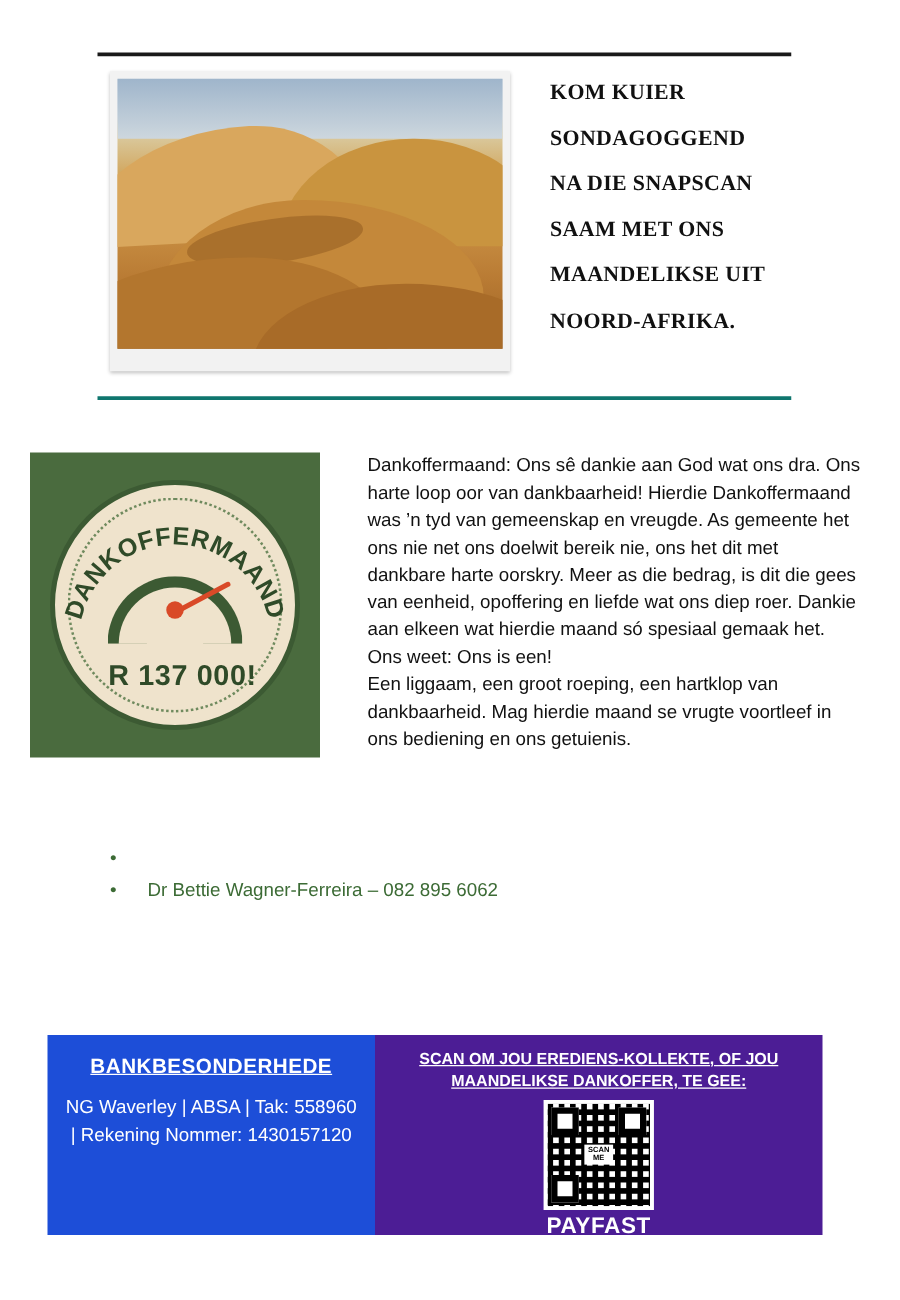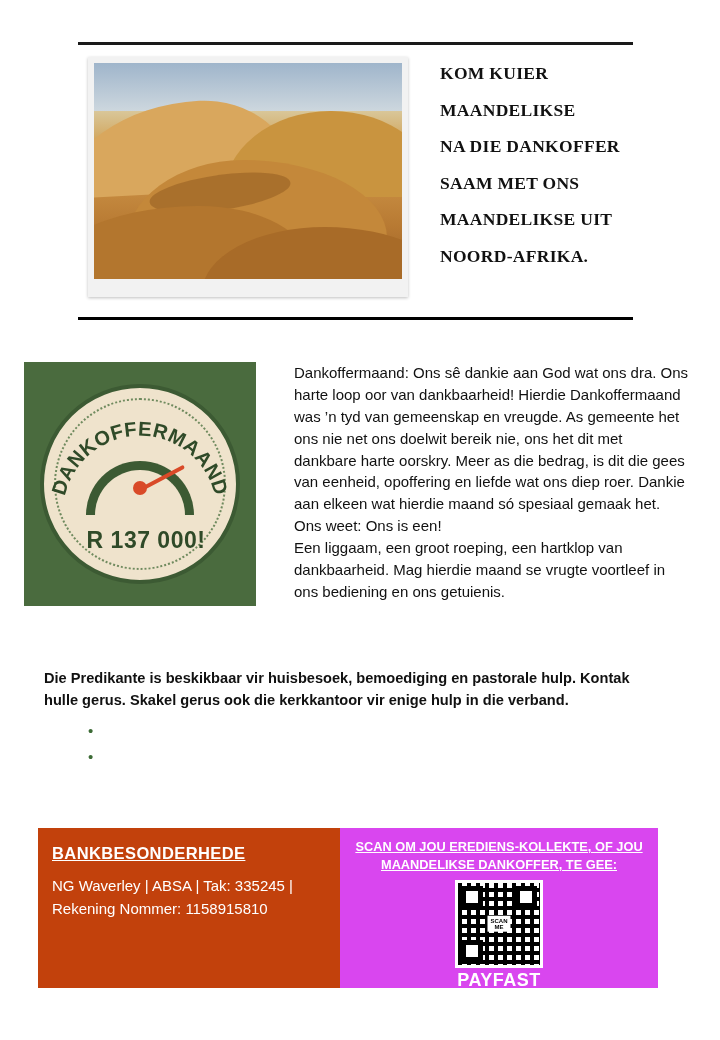--- a/index.html
+++ b/index.html
@@ -16,21 +16,21 @@
   }
 
   
   .top-banner {
     position: absolute;
     left: 78px;
     top: 42px;
     width: 555px;
     height: 278px;
     border-top: 3px solid #1a1a1a;
-    border-bottom: 3px solid #000000;
+    border-bottom: 3px solid #0f766e;
     box-sizing: border-box;
     display: flex;
     align-items: flex-start;
   }
   .photo-frame {
     margin-top: 12px;
     margin-left: 10px;
     width: 320px;
     height: 240px;
     background: #f2f2f2;
@@ -231,40 +231,41 @@
   
   .footer-wrap {
     position: absolute;
     left: 38px;
     top: 828px;
     width: 620px;
     height: 160px;
     display: flex;
   }
   .bank-box {
-    width: 302px;
-    background: #c2410c;
+    width: 262px;
+    background: #1d4ed8;
     color: #ffffff;
     box-sizing: border-box;
     padding: 16px 14px 10px 14px;
+    text-align: center;
   }
   .bank-title {
     font-weight: bold;
     font-size: 16.5px;
     letter-spacing: 0.4px;
     text-decoration: underline;
     margin-bottom: 12px;
   }
   .bank-details {
     font-size: 15px;
     line-height: 1.5;
   }
   .qr-box {
     flex: 1;
-    background: #d946ef;
+    background: #4c1d95;
     color: #ffffff;
     box-sizing: border-box;
     padding: 10px 10px 6px 10px;
     text-align: center;
   }
   .qr-heading {
     font-size: 12.8px;
     font-weight: bold;
     text-decoration: underline;
     line-height: 1.4;
@@ -342,22 +343,22 @@
       <div class="dune-b"></div>
       <div class="dune-c"></div>
       <div class="shadow-1"></div>
       <div class="dune-d"></div>
       <div class="dune-e"></div>
     </div>
   </div>
 
   <div class="banner-text">
     <div class="line">KOM KUIER</div>
-    <div class="line">MAANDELIKSE</div>
-    <div class="line">NA DIE DANKOFFER</div>
+    <div class="line">SONDAGOGGEND</div>
+    <div class="line">NA DIE SNAPSCAN</div>
     <div class="line">SAAM MET ONS</div>
     <div class="line">MAANDELIKSE UIT</div>
     <div class="line">NOORD-AFRIKA.</div>
   </div>
 </div>
 
 <div class="dank-wrap">
 
   <div class="dank-badge">
     <div class="badge-circle">
@@ -379,36 +380,36 @@
       <div class="badge-amount">R 137 000!</div>
     </div>
   </div>
 
   <div class="dank-text" style="white-space: pre-line;">Dankoffermaand: Ons sê dankie aan God wat ons dra. Ons harte loop oor van dankbaarheid!  Hierdie Dankoffermaand was ’n tyd van gemeenskap en vreugde. As gemeente het ons nie net ons doelwit bereik nie, ons het dit met dankbare harte oorskry. Meer as die bedrag,  is dit die gees van eenheid, opoffering en liefde wat ons diep roer. Dankie aan elkeen wat hierdie maand só spesiaal gemaak het.
 Ons weet: Ons is een!
 Een liggaam, een groot roeping, een hartklop van dankbaarheid. Mag hierdie maand se vrugte voortleef in ons bediening en ons getuienis.</div>
 </div>
 
 <div class="predikante">
-  <div class="predikante-lead">Die Predikante is beskikbaar vir huisbesoek, bemoediging en pastorale hulp.  Kontak hulle gerus.  Skakel gerus ook die kerkkantoor vir enige hulp in die verband.</div>
   <ul class="contact-list">
     <li>
       <span class="contact-bullet">•</span>
     </li>
     <li>
       <span class="contact-bullet">•</span>
+      <span>Dr Bettie Wagner-Ferreira – 082 895 6062</span>
     </li>
   </ul>
 </div>
 
 <div class="footer-wrap">
 
   <div class="bank-box">
     <div class="bank-title">BANKBESONDERHEDE</div>
-    <div class="bank-details">NG Waverley | ABSA | Tak: 335245 | Rekening Nommer: 1158915810</div>
+    <div class="bank-details">NG Waverley | ABSA | Tak: 558960 | Rekening Nommer: 1430157120</div>
   </div>
 
   <div class="qr-box">
     <div class="qr-heading">SCAN OM JOU EREDIENS-KOLLEKTE, OF JOU MAANDELIKSE DANKOFFER, TE GEE:</div>
     <div class="qr-row">
 
       <div class="qr-item">
         <div class="qr-code">
           <div class="qr-corner-bl"></div>
           <div class="qr-center-label">SCAN

